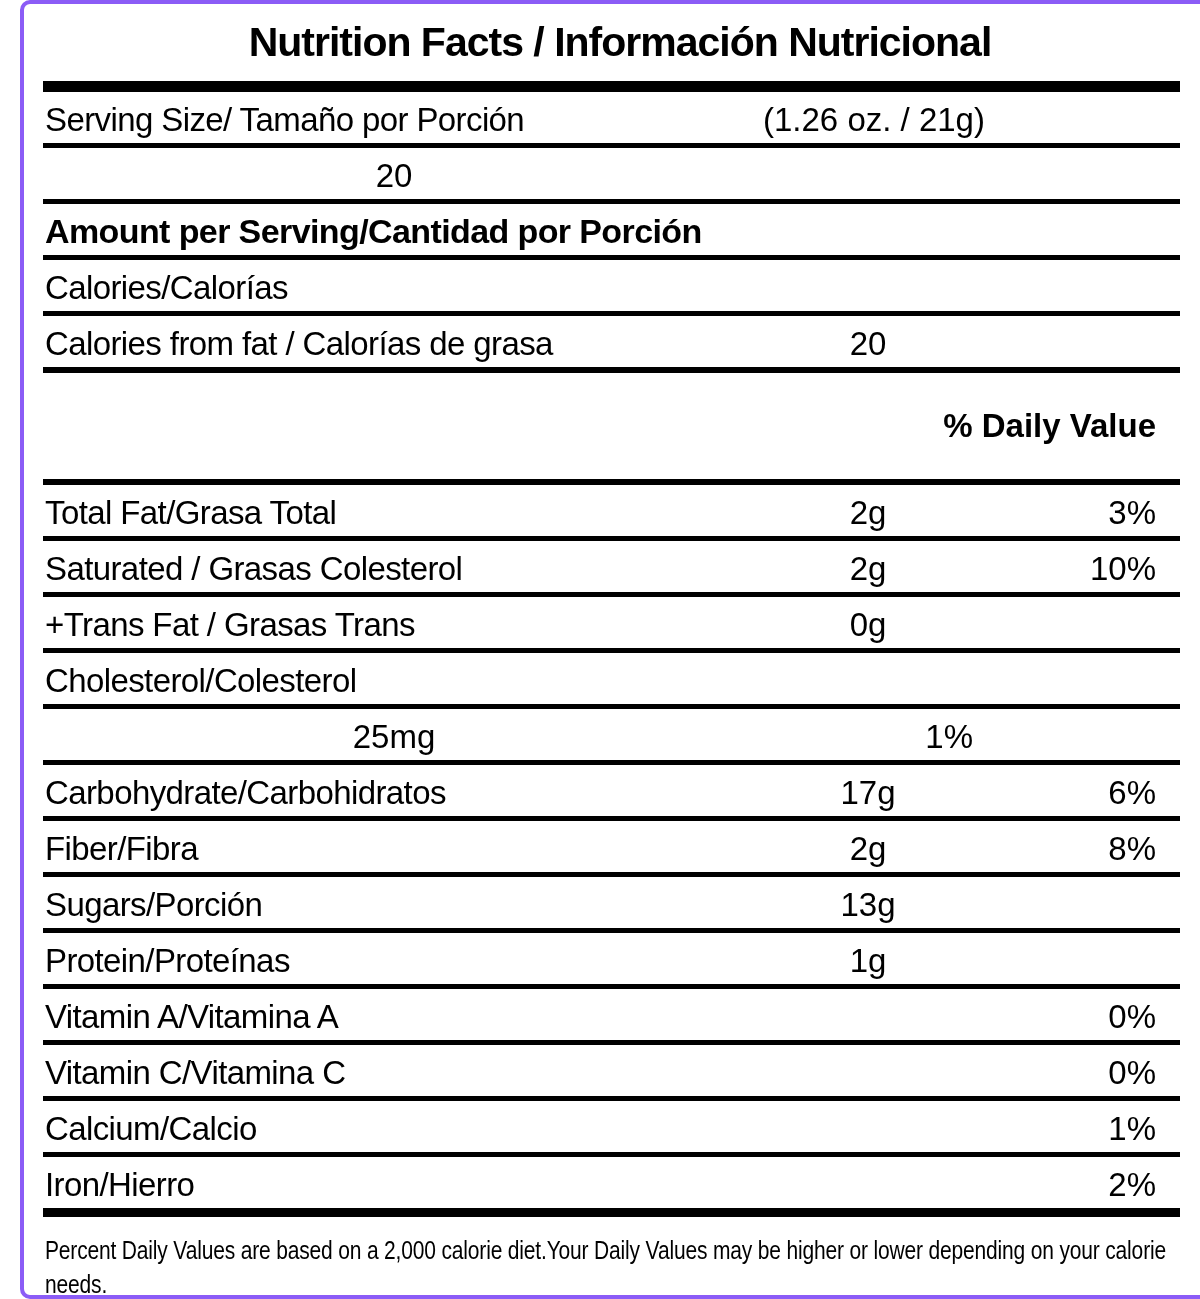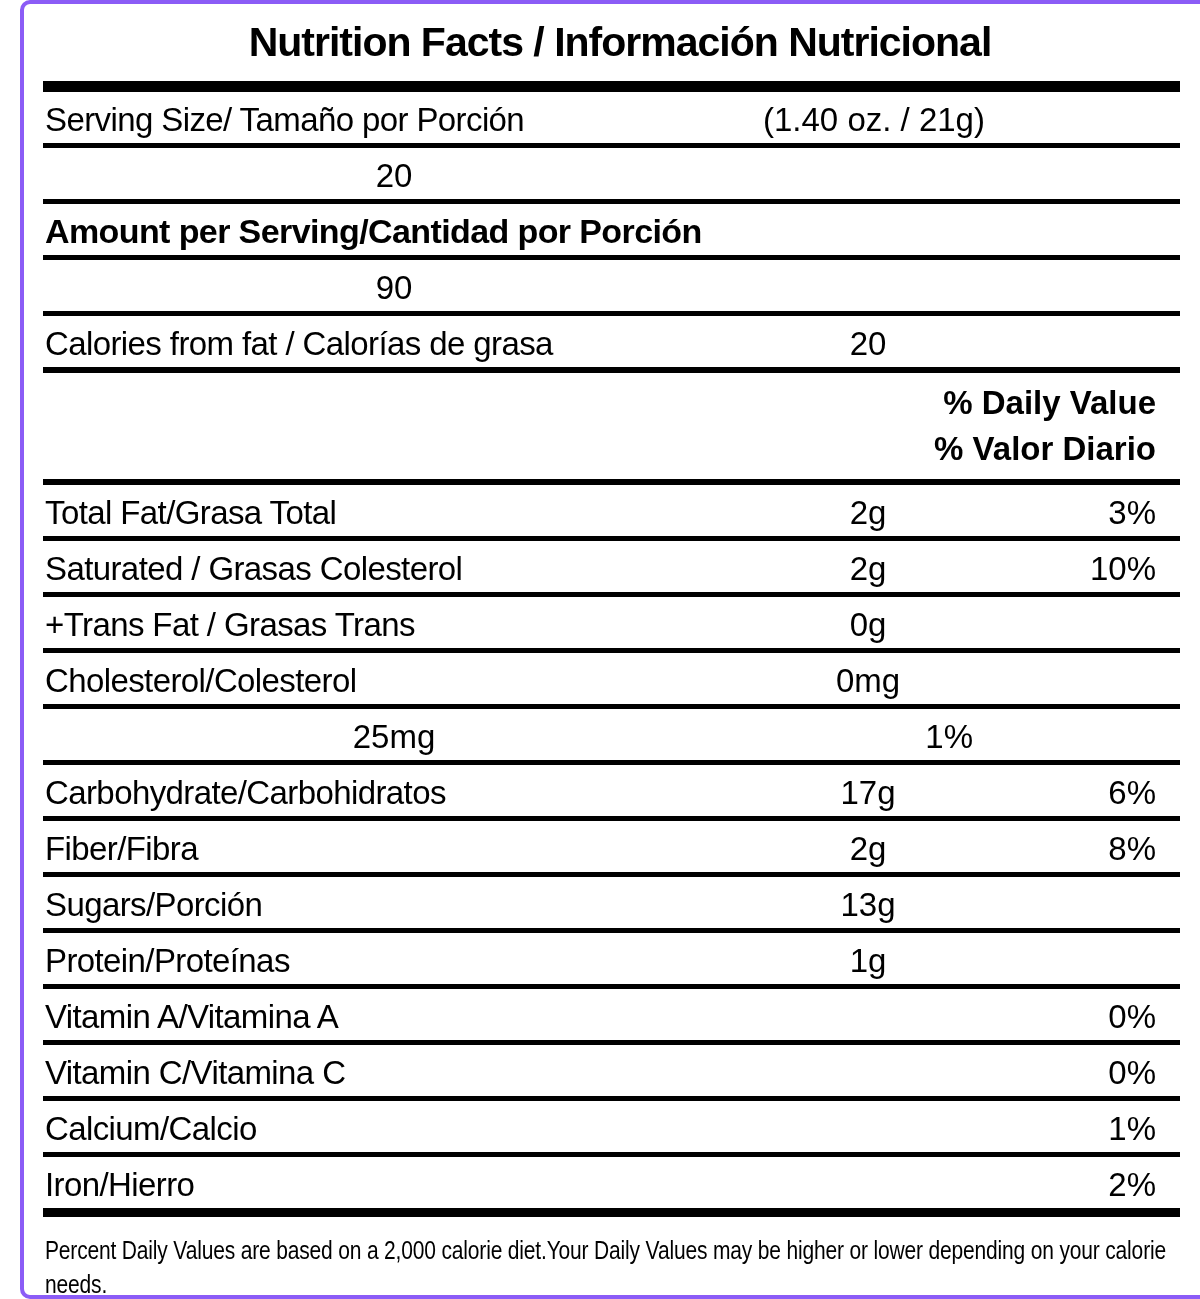--- a/index.html
+++ b/index.html
@@ -95,52 +95,51 @@
 </head>
 <body>
 
 <div class="label">
 
   <div class="title">Nutrition Facts / Información Nutricional</div>
   <div class="bar"></div>
 
   <div class="row">
     <span class="lab">Serving Size/ Tamaño por Porción</span>
-    <span class="amt">(1.40 oz. / 21g)</span>
+    <span class="amt">(1.26 oz. / 21g)</span>
     <span class="pct"></span>
   </div>
   <div class="rule"></div>
 
   <div class="row">
     <span class="amt">20</span>
     <span class="pct"></span>
   </div>
   <div class="rule"></div>
 
   <div class="row section">
     <span class="lab bold">Amount per Serving/Cantidad por Porción</span>
   </div>
   <div class="rule"></div>
 
   <div class="row">
-    <span class="amt">90</span>
+    <span class="lab">Calories/Calorías</span>
     <span class="pct"></span>
   </div>
   <div class="rule"></div>
 
   <div class="row">
     <span class="lab">Calories from fat / Calorías de grasa</span>
     <span class="amt">20</span>
     <span class="pct"></span>
   </div>
   <div class="rule t6"></div>
 
   <div class="dvh">
     <div>% Daily Value</div>
-    <div>% Valor Diario</div>
   </div>
   <div class="rule t6"></div>
 
   <div id="nutrients">
   <div class="row">
     <span class="lab">Total Fat/Grasa Total</span>
     <span class="amt">2g</span>
     <span class="pct">3%</span>
   </div>
 <div class="rule"></div>
@@ -151,21 +150,20 @@
   </div>
 <div class="rule"></div>
   <div class="row">
     <span class="lab">+Trans Fat / Grasas Trans</span>
     <span class="amt">0g</span>
     <span class="pct"></span>
   </div>
 <div class="rule"></div>
   <div class="row">
     <span class="lab">Cholesterol/Colesterol</span>
-    <span class="amt">0mg</span>
     <span class="pct"></span>
   </div>
 <div class="rule"></div>
   <div class="row">
     <span class="amt">25mg</span>
     <span class="pct">1%</span>
   </div>
 <div class="rule"></div>
   <div class="row">
     <span class="lab">Carbohydrate/Carbohidratos</span>

